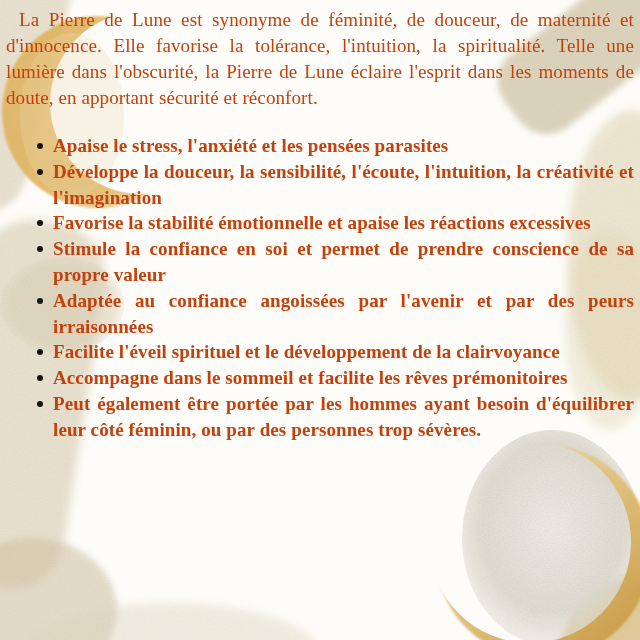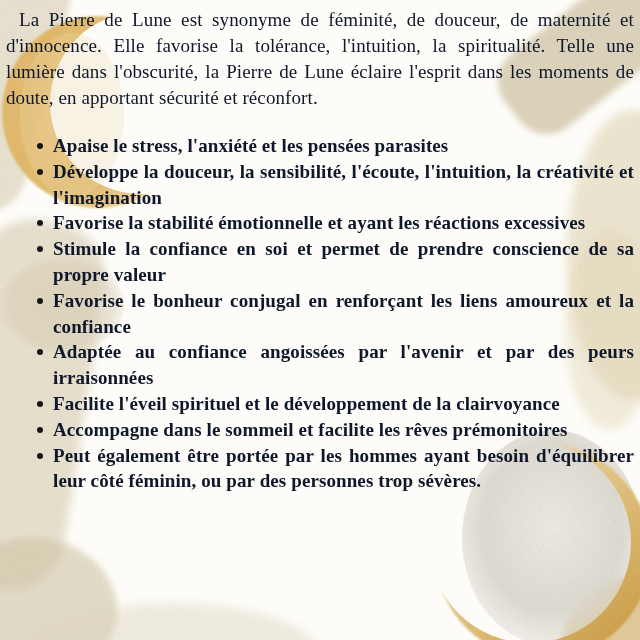--- a/index.html
+++ b/index.html
@@ -1,20 +1,20 @@
 <!DOCTYPE html>
 <html lang="fr"><head>
 <meta charset="utf-8">
 <style>
   html,body{margin:0;padding:0;}
   body{width:640px;height:640px;overflow:hidden;background:#fdfcf8;}
   .canvas{
     position:relative;width:640px;height:640px;overflow:hidden;
     font-family:"Liberation Serif", serif;
-    color:#0f172a;
+    color:#c2410c;
   }
   .decor{position:absolute;inset:0;z-index:0;pointer-events:none;}
   .content{
     position:relative;z-index:1;
     padding:7px 6px 0 6px;
     font-size:19px;line-height:26px;
     text-align:justify;
     letter-spacing:.1px;
   }
   .para{margin:0 0 16px 0;}
@@ -127,22 +127,21 @@
 
     <rect id="paper" x="0" y="0" width="640" height="640" fill="#efe9da" opacity="0"></rect>
     <rect x="0" y="0" width="640" height="640" fill="#fff" opacity="0"></rect>
   </svg>
 
   <div class="content">
     <p class="para indent">La Pierre de Lune est synonyme de féminité, de douceur, de maternité et d'innocence. Elle favorise la tolérance, l'intuition, la spiritualité. Telle une lumière dans l'obscurité, la Pierre de Lune éclaire l'esprit dans les moments de doute, en apportant sécurité et réconfort.</p>
     <ul class="benefits">
       <li>Apaise le stress, l'anxiété et les pensées parasites</li>
       <li>Développe la douceur, la sensibilité, l'écoute, l'intuition, la créativité et l'imagination</li>
-      <li>Favorise la stabilité émotionnelle et ayant les réactions excessives</li>
+      <li>Favorise la stabilité émotionnelle et apaise les réactions excessives</li>
       <li>Stimule la confiance en soi et permet de prendre conscience de sa propre valeur</li>
-      <li>Favorise le bonheur conjugal en renforçant les liens amoureux et la confiance</li>
       <li>Adaptée au confiance angoissées par l'avenir et par des peurs irraisonnées</li>
       <li>Facilite l'éveil spirituel et le développement de la clairvoyance</li>
       <li>Accompagne dans le sommeil et facilite les rêves prémonitoires</li>
       <li>Peut également être portée par les hommes ayant besoin d'équilibrer leur côté féminin, ou par des personnes trop sévères.</li>
     </ul>
   </div>
 </div>
 
 </body></html>

